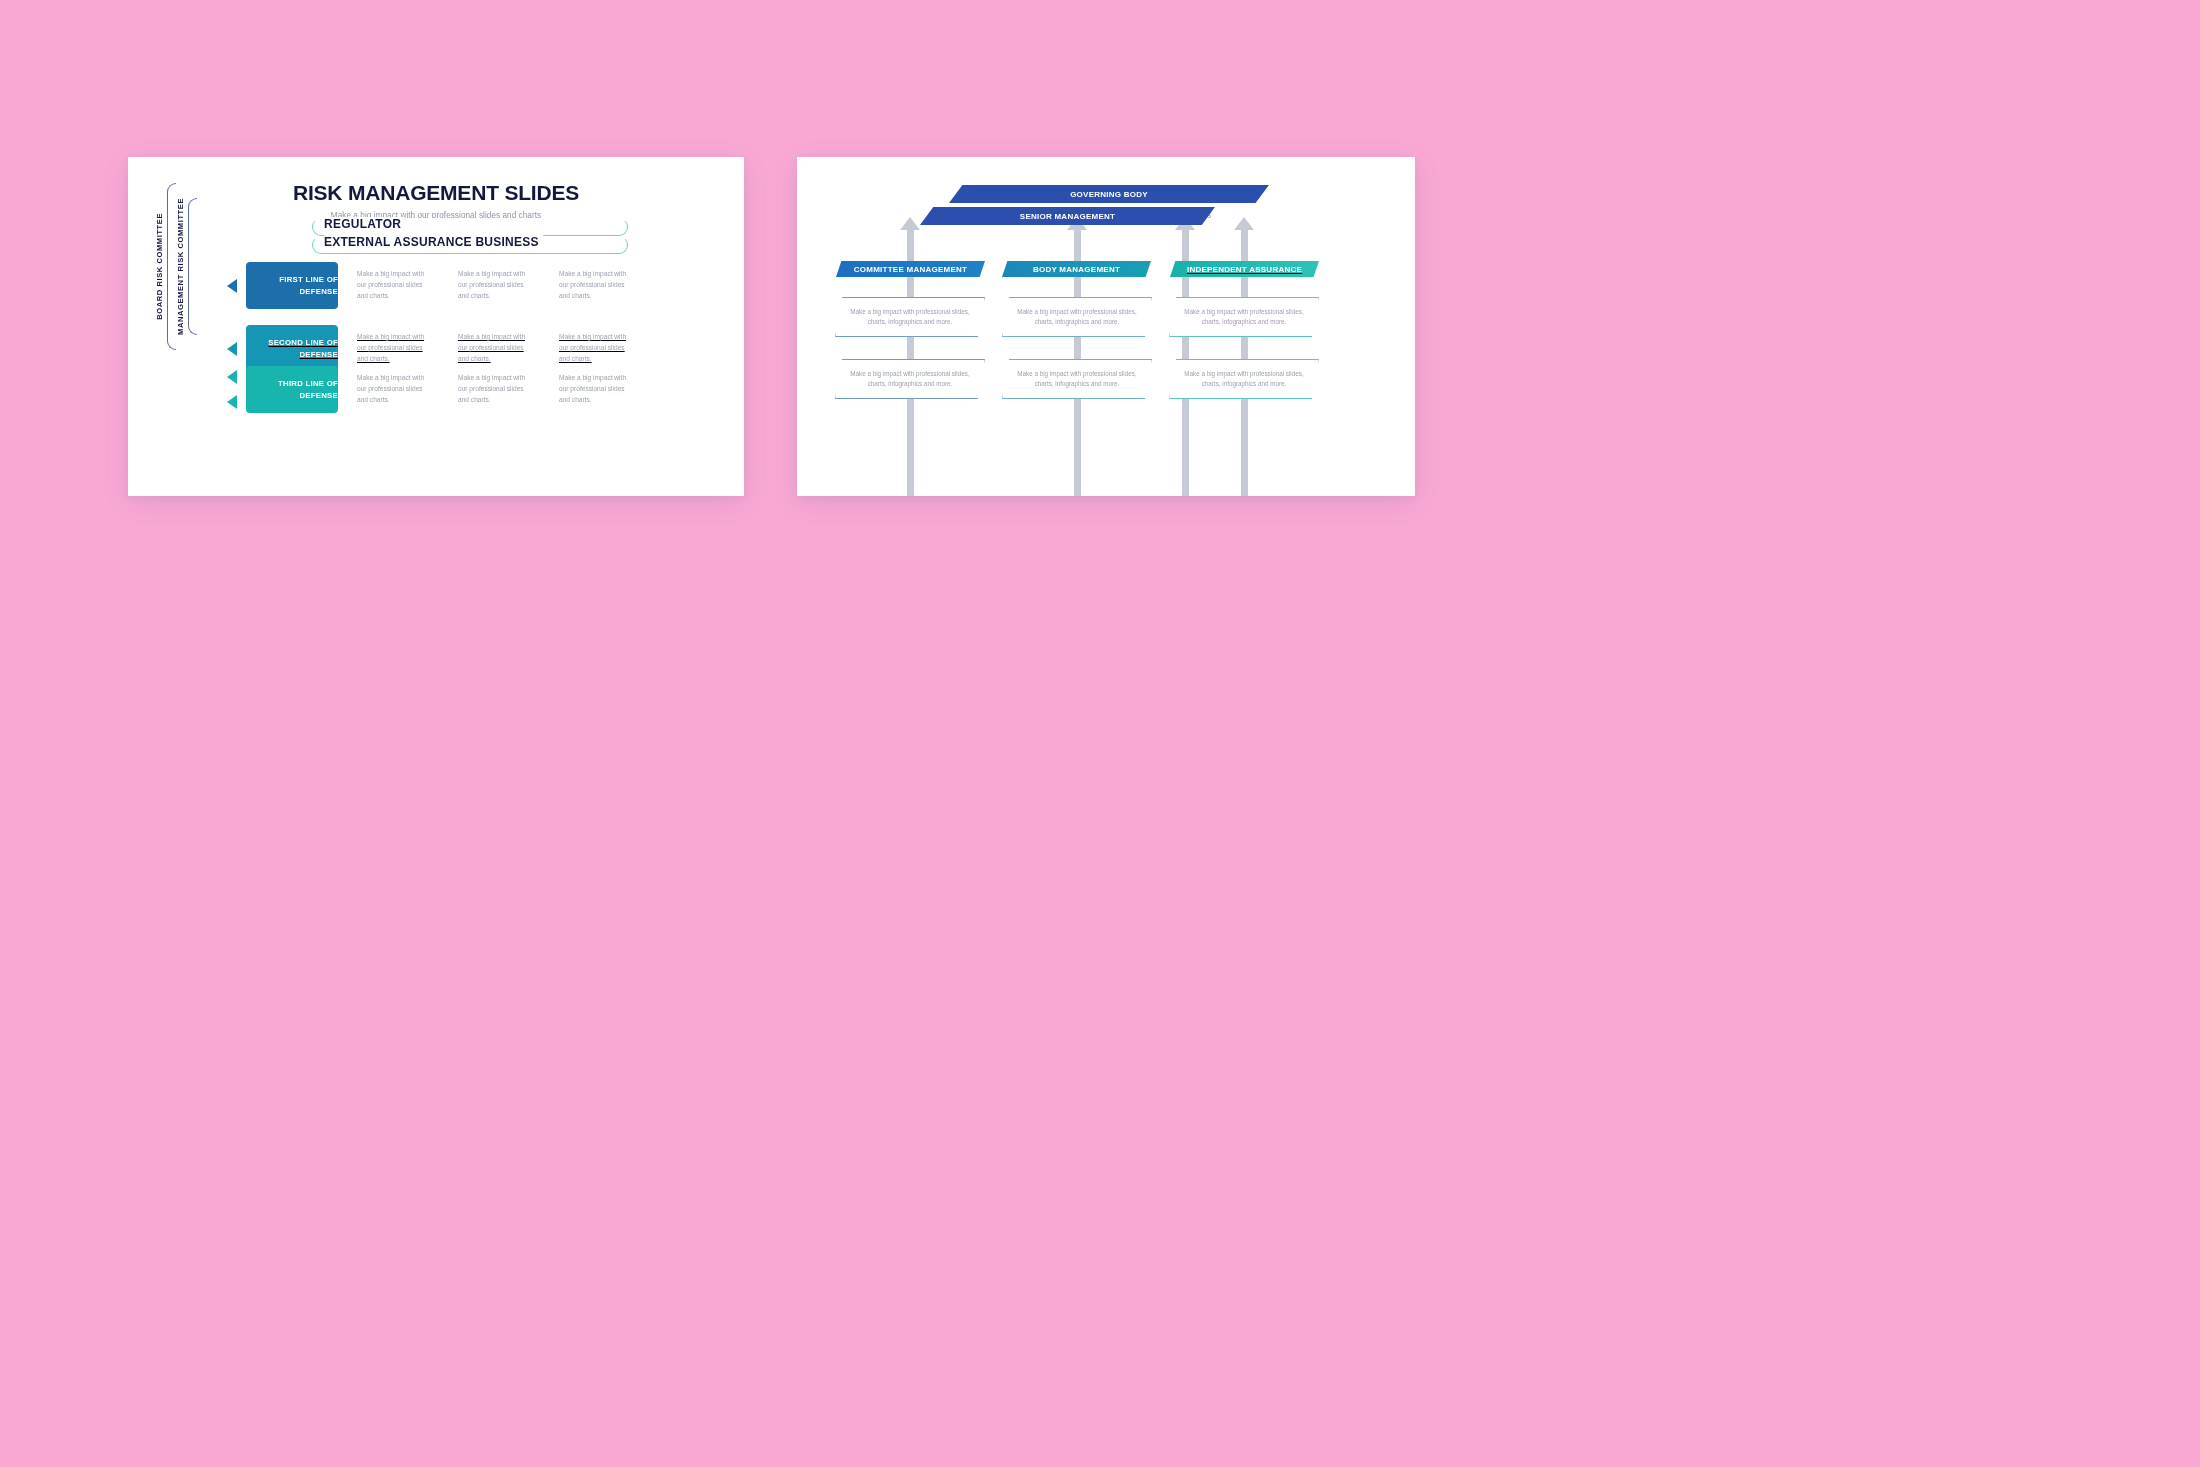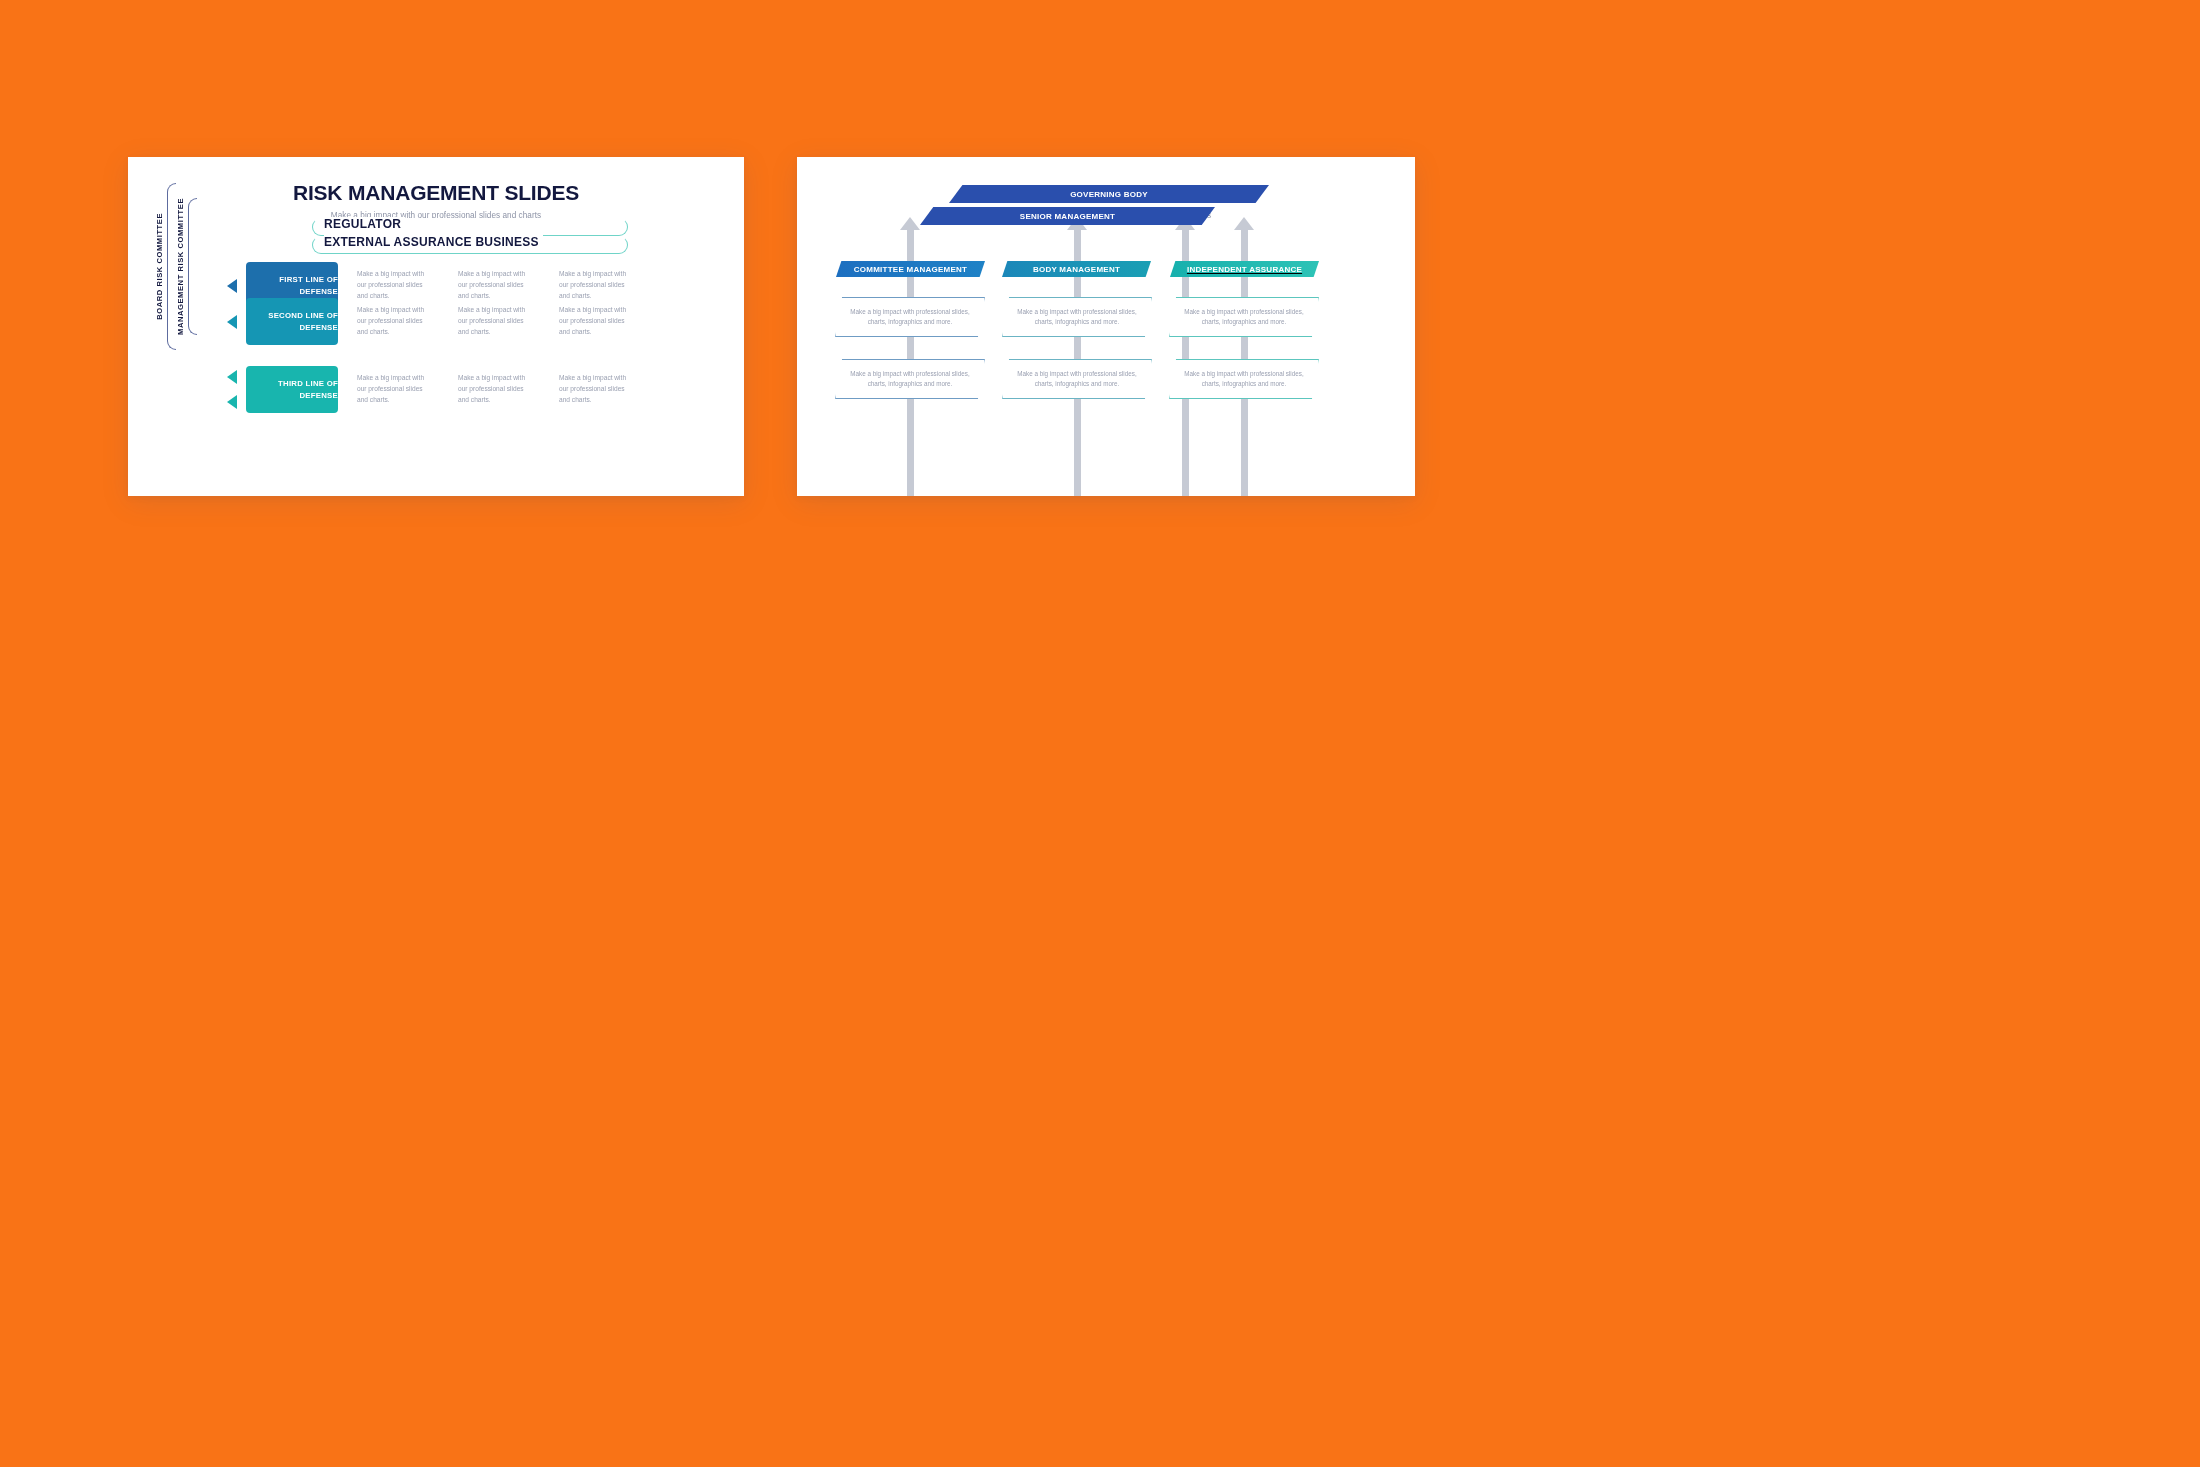--- a/index.html
+++ b/index.html
@@ -10,21 +10,21 @@
     height: 1467px;
     background: #eceff6;
     font-family: "Liberation Sans", sans-serif;
     overflow: hidden;
   }
 
   #canvas {
     position: relative;
     width: 2200px;
     height: 1467px;
-    background: #f97316;
+    background: #f9a8d4;
   }
 
   
   .slide {
     position: absolute;
     background: #ffffff;
     box-shadow: 0 6px 26px rgba(70, 85, 130, 0.13),
                 0 2px 6px rgba(70, 85, 130, 0.07);
   }
   #slide-left  { left: 128px; top: 157px; width: 616px; height: 339px; }
@@ -123,21 +123,21 @@
   
   .lod-row {
     position: absolute;
     left: 92px;
     width: 420px;
     height: 47px;
     display: flex;
     align-items: center;
   }
   #lod-row-0 { top: 105px; }
-  #lod-row-1 { top: 141px; }
+  #lod-row-1 { top: 168px; text-decoration: underline; }
   #lod-row-2 { top: 209px; }
 
   .lod-marker {
     position: relative;
     width: 26px;
     height: 47px;
     flex: 0 0 26px;
   }
   .lod-marker .tri-left { left: 7px; top: 17px; }
   .lod-marker.double .tri-left.t1 { top: 4px; }

